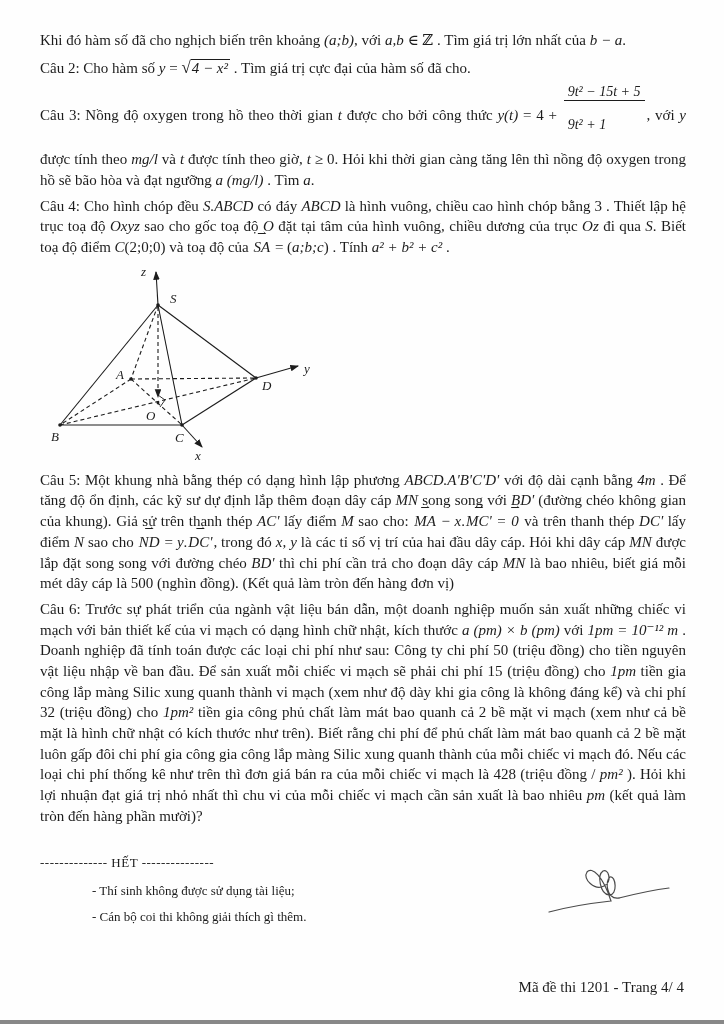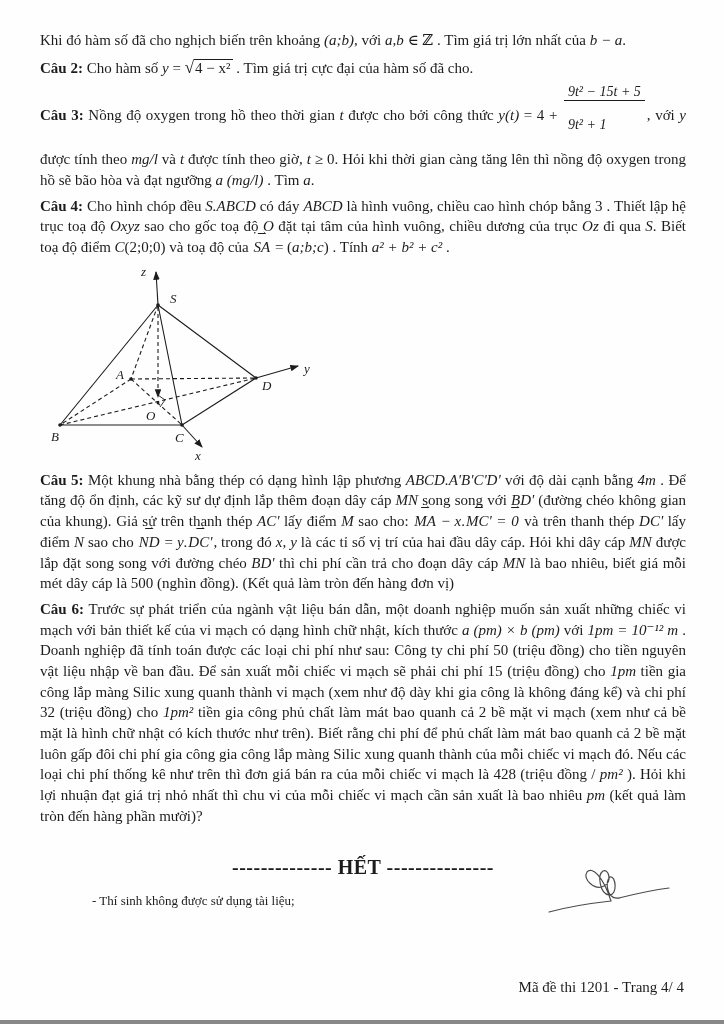--- a/index.html
+++ b/index.html
@@ -6,38 +6,38 @@
   .page{
     width:724px;height:1020px;background:#fefefe;position:relative;
     font-family:"Liberation Serif","DejaVu Serif",serif;
     color:#1c1c1c;overflow:hidden;box-sizing:border-box;
   }
   .content{position:absolute;left:40px;top:30px;width:646px;}
   .para{margin:0 0 5px;font-size:15px;line-height:1.38;text-align:justify;}
   .q{margin-top:3px;}
   .gap{margin-top:0;}
   .seg{font-style:normal;}
-  .seg-b{font-weight:bold;}
+  .seg-b{font-weight:normal;}
   .seg-i{font-style:italic;}
   
   .sqrt{white-space:nowrap;}
   .sqrt .rsign{font-style:normal;font-size:17px;}
-  .sqrt .radicand{border-top:1px solid #1c1c1c;padding:0 2px 0 1px;}
+  .sqrt .radicand{border-top:1px solid #1c1c1c;font-style:italic;padding:0 2px 0 1px;}
   
   .frac{display:inline-block;vertical-align:middle;text-align:left;line-height:1.15;font-style:italic;font-size:14px;margin:0 2px;}
   .frac .fnum{display:block;padding:0 4px;}
   .frac .fden{display:block;border-top:1px solid #1c1c1c;padding:16px 4px;}
   
   .vec{position:relative;display:inline-block;font-style:italic;margin:0 1px;}
   .vec .vec-arrow{position:absolute;top:-9px;left:50%;transform:translateX(-50%);font-size:11px;font-style:normal;line-height:1;}
   
   .figure-wrap{margin:4px 0 2px 6px;}
   .fig-label{font-style:italic;font-size:13px;fill:#1c1c1c;}
   
-  .divider{text-align:center;font-weight:bold;font-size:20px;margin-top:28px;margin-bottom:10px;letter-spacing:.5px;}
+  .divider{font-weight:bold;font-size:13px;margin-top:28px;margin-bottom:10px;letter-spacing:.5px;}
   .note{font-style:italic;font-size:13px;margin:2px 0 8px 52px;text-align:left;}
   
   .signature{position:absolute;right:52px;top:862px;}
   .footer{position:absolute;right:40px;bottom:24px;font-size:15px;margin-left:16px;}
 </style>
 </head>
 <body>
 
 <div class="page">
 
@@ -94,20 +94,21 @@
       <text x="216" y="127" class="fig-label">D</text>
       <text x="100" y="157" class="fig-label">O</text>
       <text x="258" y="110" class="fig-label">y</text>
       <text x="149" y="197" class="fig-label">x</text>
     </svg>
   </div>
       <p class="para q"><span class="seg-b">Câu 5:</span><span class="seg"> Một khung nhà bằng thép có dạng hình lập phương </span><span class="seg-i">ABCD.A'B'C'D'</span><span class="seg">  với độ dài cạnh bằng </span><span class="seg-i">4m</span><span class="seg"> . Để tăng độ ổn định, các kỹ sư dự định lắp thêm đoạn dây cáp </span><span class="seg-i">MN</span><span class="seg"> song song với </span><span class="seg-i">BD'</span><span class="seg"> (đường chéo không gian của khung). Giả sử trên thanh thép </span><span class="seg-i">AC'</span><span class="seg"> lấy điểm </span><span class="seg-i">M</span><span class="seg">  sao cho: </span><span class="vec"><span class="vec-arrow">⇀</span>MA</span><span class="seg"> − </span><span class="seg-i">x</span><span class="seg">.</span><span class="vec"><span class="vec-arrow">⇀</span>MC'</span><span class="seg"> = </span><span class="vec"><span class="vec-arrow">⇀</span>0</span><span class="seg">  và trên thanh thép </span><span class="seg-i">DC'</span><span class="seg"> lấy điểm </span><span class="seg-i">N</span><span class="seg"> sao cho </span><span class="vec"><span class="vec-arrow">⇀</span>ND</span><span class="seg"> = </span><span class="seg-i">y</span><span class="seg">.</span><span class="vec"><span class="vec-arrow">⇀</span>DC'</span><span class="seg">, trong đó </span><span class="seg-i">x, y</span><span class="seg"> là các tỉ số vị trí của hai đầu dây cáp. Hỏi khi dây cáp </span><span class="seg-i">MN</span><span class="seg"> được lắp đặt song song với đường chéo </span><span class="seg-i">BD'</span><span class="seg"> thì chi phí cần trả cho đoạn dây cáp </span><span class="seg-i">MN</span><span class="seg"> là bao nhiêu, biết giá mỗi mét dây cáp là 500 (nghìn đồng). (Kết quả làm tròn đến hàng đơn vị)</span></p>
       <p class="para q gap"><span class="seg-b">Câu 6:</span><span class="seg"> Trước sự phát triển của ngành vật liệu bán dẫn, một doanh nghiệp muốn sản xuất những chiếc vi mạch với bản thiết kế của vi mạch có dạng hình chữ nhật, kích thước  </span><span class="seg-i">a (pm) × b (pm)</span><span class="seg">  với </span><span class="seg-i">1pm = 10⁻¹² m</span><span class="seg"> . Doanh nghiệp đã tính toán được các loại chi phí như sau: Công ty chi phí 50 (triệu đồng) cho tiền nguyên vật liệu nhập về ban đầu. Để sản xuất mỗi chiếc vi mạch sẽ phải chi phí 15 (triệu đồng) cho </span><span class="seg-i">1pm</span><span class="seg"> tiền gia công lắp màng Silic xung quanh thành vi mạch (xem như độ dày khi gia công là không đáng kể) và chi phí 32 (triệu đồng) cho </span><span class="seg-i">1pm²</span><span class="seg"> tiền gia công phủ chất làm mát bao quanh cả 2 bề mặt vi mạch (xem như cả bề mặt là hình chữ nhật có kích thước như trên). Biết rằng chi phí để phủ chất làm mát bao quanh cả 2 bề mặt luôn gấp đôi chi phí gia công gia công lắp màng Silic xung quanh thành của mỗi chiếc vi mạch đó. Nếu các loại chi phí thống kê như trên thì đơn giá bán ra của mỗi chiếc vi mạch là 428 (triệu đồng / </span><span class="seg-i">pm²</span><span class="seg"> ). Hỏi khi lợi nhuận đạt giá trị nhỏ nhất thì chu vi của mỗi chiếc vi mạch cần sản xuất là bao nhiêu </span><span class="seg-i">pm</span><span class="seg"> (kết quả làm tròn đến hàng phần mười)?</span></p>
       <p class="para divider"><span class="seg-b">-------------- HẾT ---------------</span></p>
       <p class="para note"><span class="seg">- Thí sinh không được sử dụng tài liệu;</span></p>
+      <p class="para note"><span class="seg">- Cán bộ coi thi không giải thích gì thêm.</span></p>
     </div>
 
   <div class="signature">
     <svg width="125" height="58" viewBox="0 0 125 58">
       <g stroke="#4a4a4a" stroke-width="1.2" fill="none" stroke-linecap="round">
         <path d="M2,50 C24,44 46,41 64,39 C56,14 45,4 40,10 C35,17 48,29 57,24 C66,19 61,6 56,9 C50,13 53,32 62,33 C71,34 69,13 63,15 C58,18 59,38 72,36"></path>
         <path d="M72,36 C88,32 106,28 122,26"></path>
       </g>
     </svg>
   </div>

